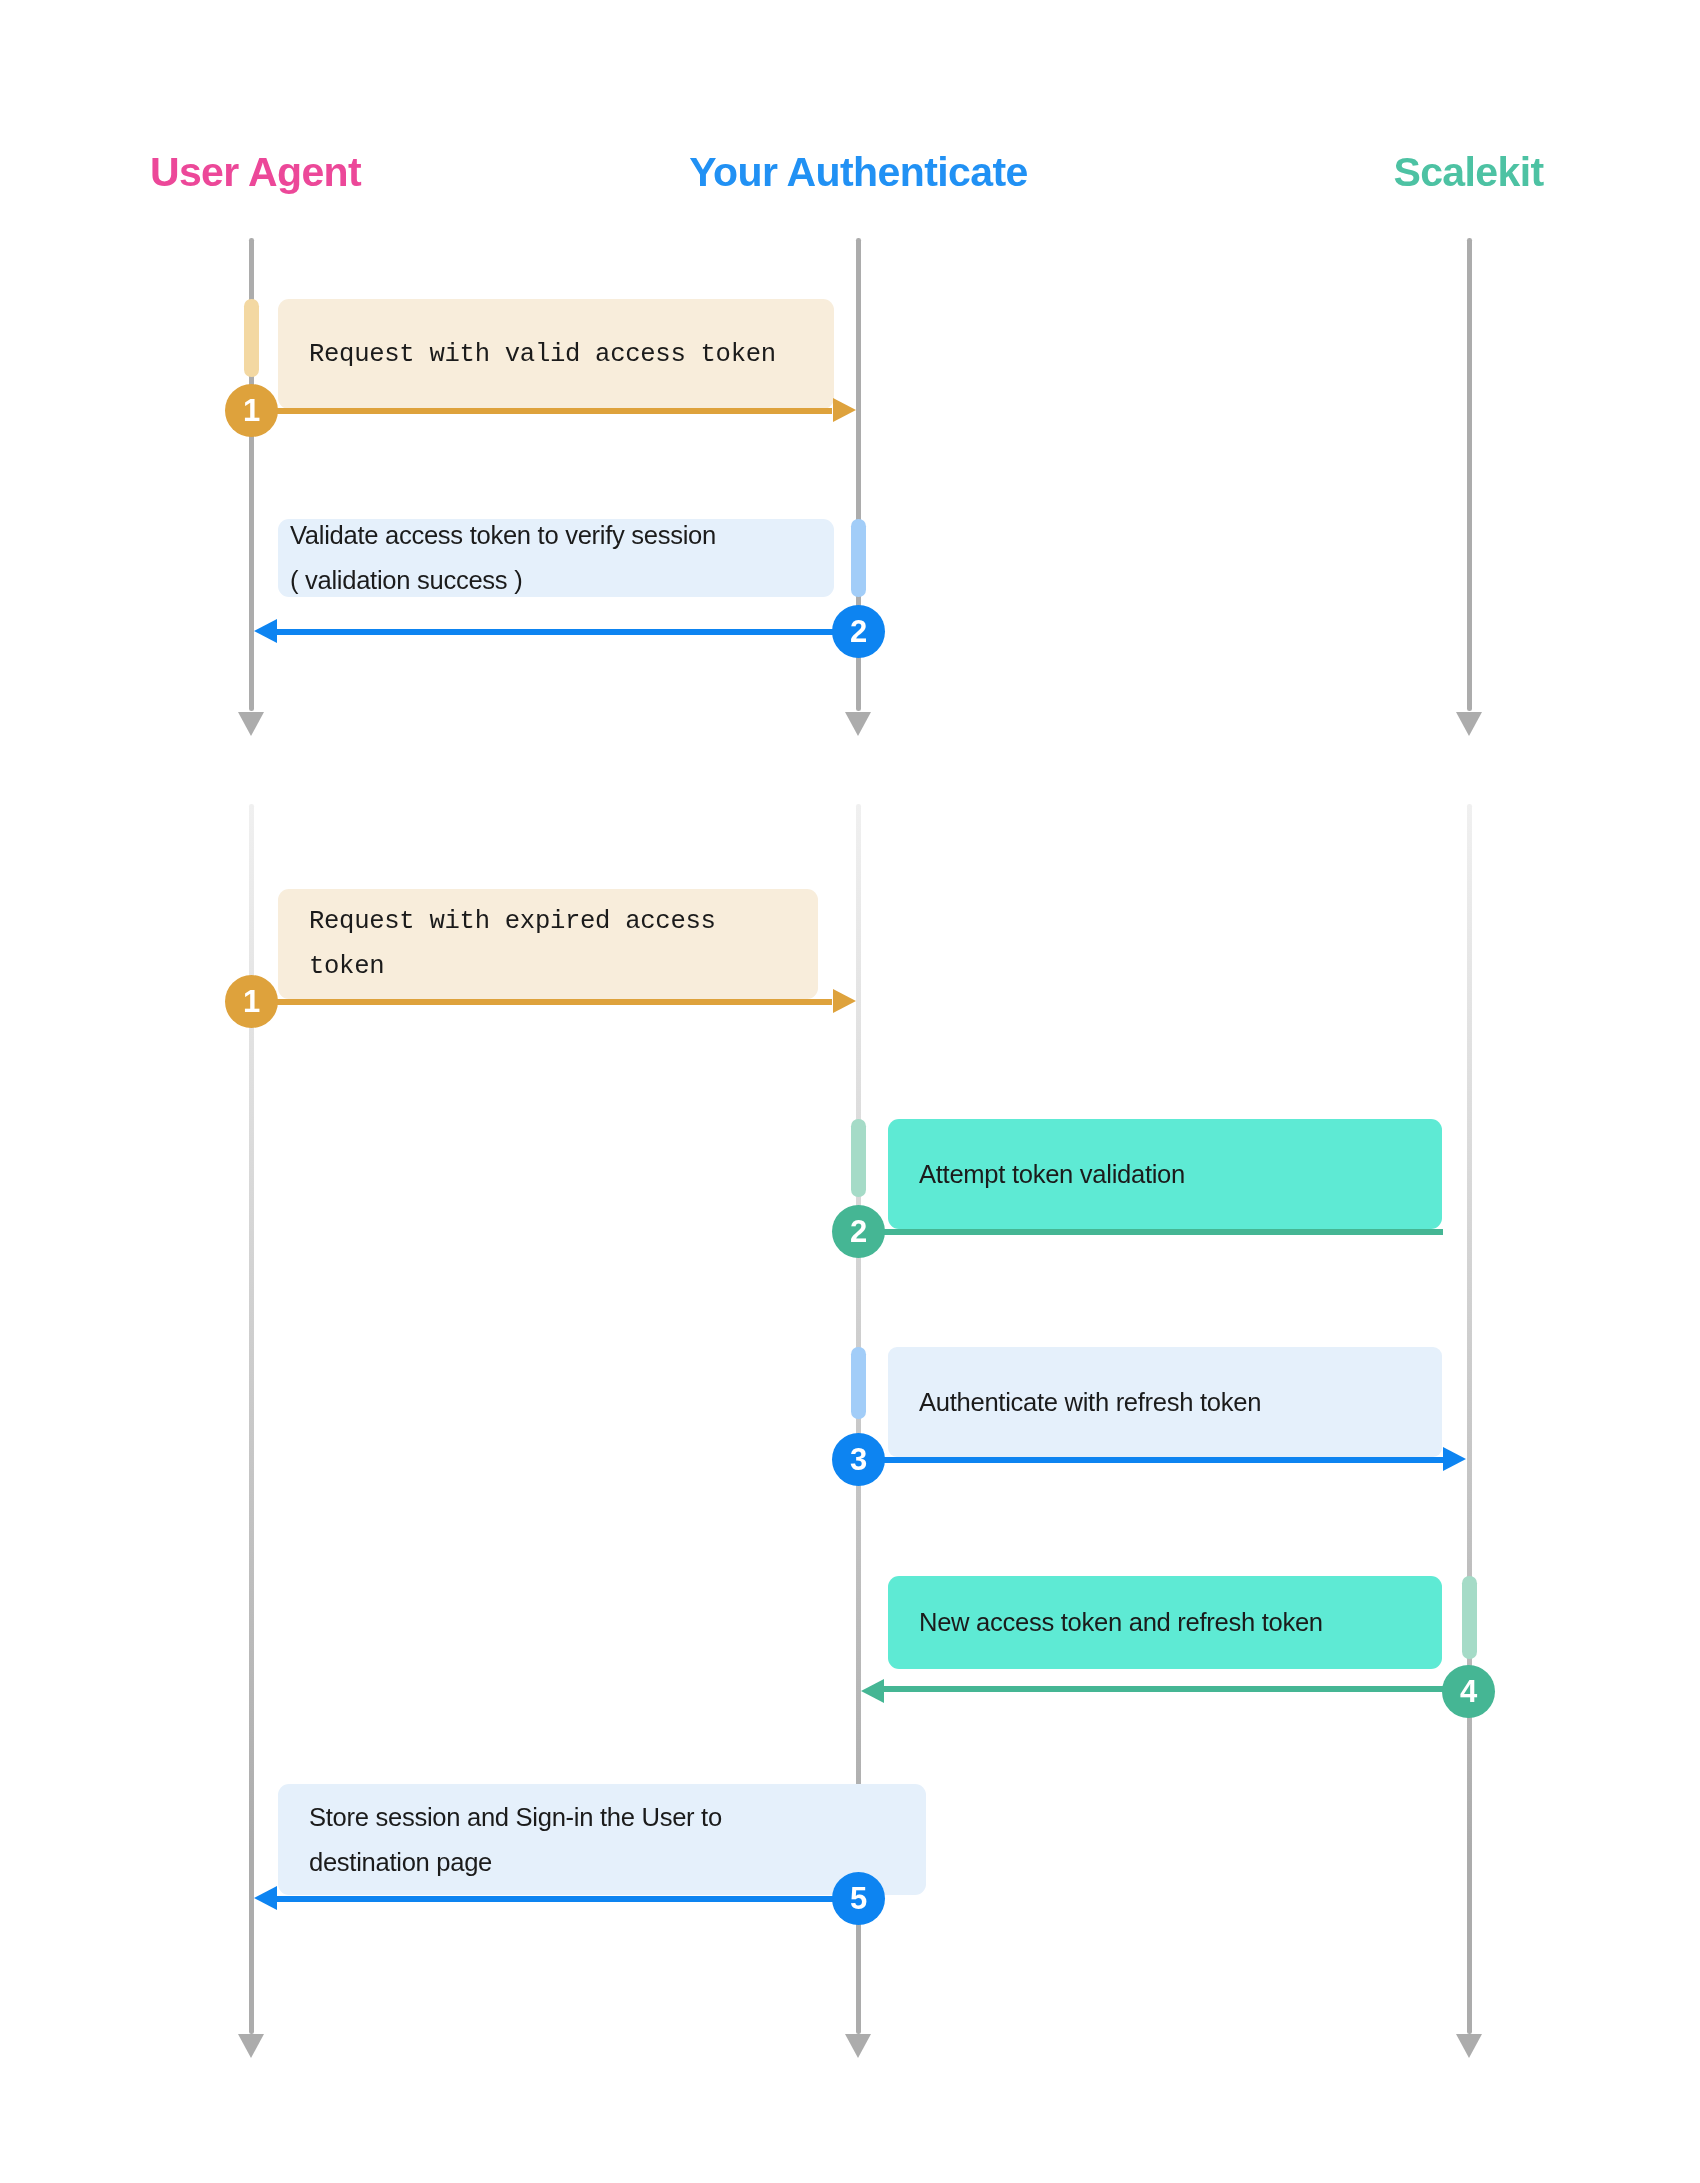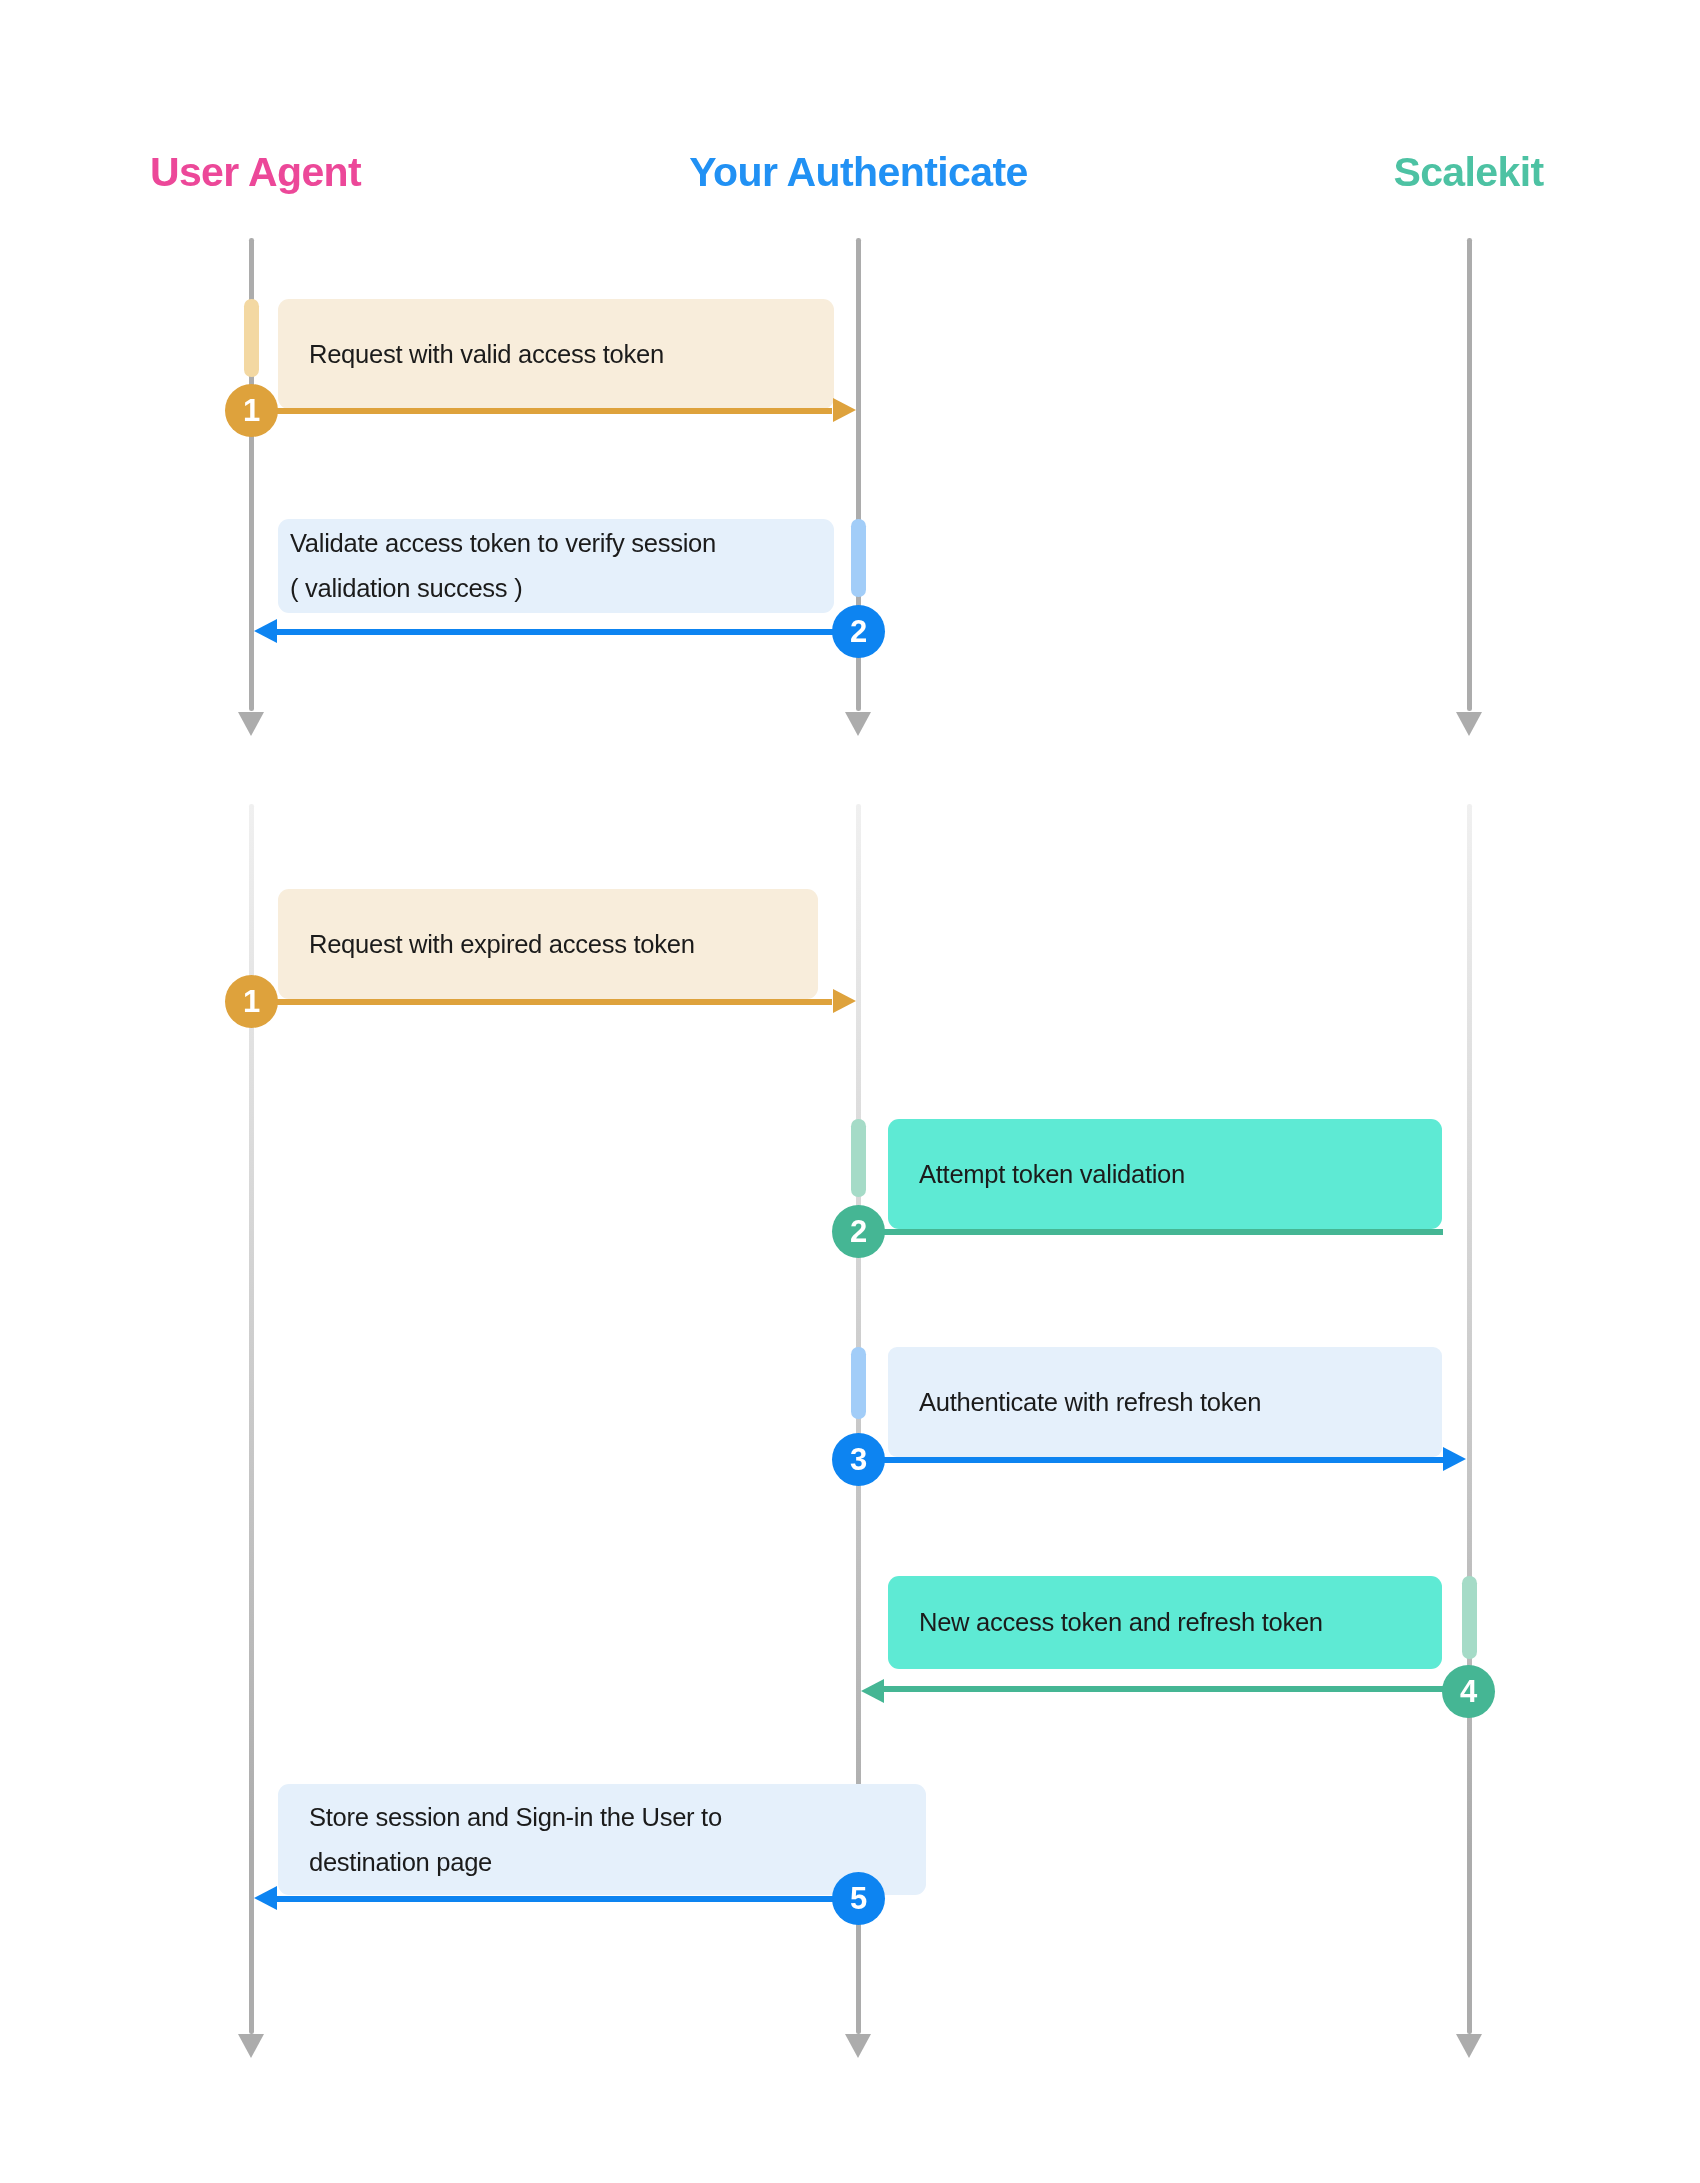--- a/index.html
+++ b/index.html
@@ -26,21 +26,21 @@
   }
 
   
   .msg-box{
     position:absolute;border-radius:11px;
     display:flex;align-items:center;
     padding:0 31px;box-sizing:border-box;
     font-size:25.6px;line-height:45px;color:#1B1B1B;
     white-space:pre-line;letter-spacing:-0.3px;
   }
-  .bg-cream{background:#F8EDDB;}
+  .bg-cream{background:#F8EDDB;font-family:Liberation Mono, monospace;}
   .bg-lightblue{background:#E5F0FB;}
   .bg-mint{background:#5eead4;}
 
   
   .arrow-line{position:absolute;height:5.6px;background:var(--c);}
   .arrow-head-right{
     position:absolute;width:0;height:0;
     border-top:12.8px solid transparent;border-bottom:12.8px solid transparent;
     border-left:23.4px solid var(--c);
   }
@@ -91,21 +91,21 @@
   <div style="--c:#DEA23C;--cl:#F3D8A2;">
     <div class="act-bar" style="left:244px;top:299px;height:78px;"></div>
     <div class="msg-box bg-cream" style="left:278px;top:299px;width:556px;height:110px;">Request with valid access token</div>
     <div class="arrow-line" style="left:251px;top:408px;width:581px;"></div>
     <div class="arrow-head-right" style="left:833px;top:398px;"></div>
     <div class="badge" style="left:225px;top:384px;">1</div>
   </div>
 
   <div style="--c:#0D84F1;--cl:#A2CDF8;">
     <div class="act-bar" style="left:851px;top:519px;height:78px;"></div>
-    <div class="msg-box bg-lightblue" style="left:278px;top:519px;width:556px;height:94px;padding-left:12px;">Validate access token to verify session
+    <div class="msg-box bg-lightblue" style="left:278px;top:519px;width:556px;height:78px;padding-left:12px;">Validate access token to verify session
 ( validation success )</div>
     <div class="arrow-line" style="left:277px;top:629px;width:581px;"></div>
     <div class="arrow-head-left" style="left:254px;top:619px;"></div>
     <div class="badge" style="left:832px;top:605px;">2</div>
   </div>
 
   <div style="--c:#DEA23C;--cl:#F3D8A2;">
     <div class="msg-box bg-cream" style="left:278px;top:889px;width:540px;height:110px;">Request with expired access token</div>
     <div class="arrow-line" style="left:251px;top:999px;width:581px;"></div>
     <div class="arrow-head-right" style="left:833px;top:989px;"></div>

